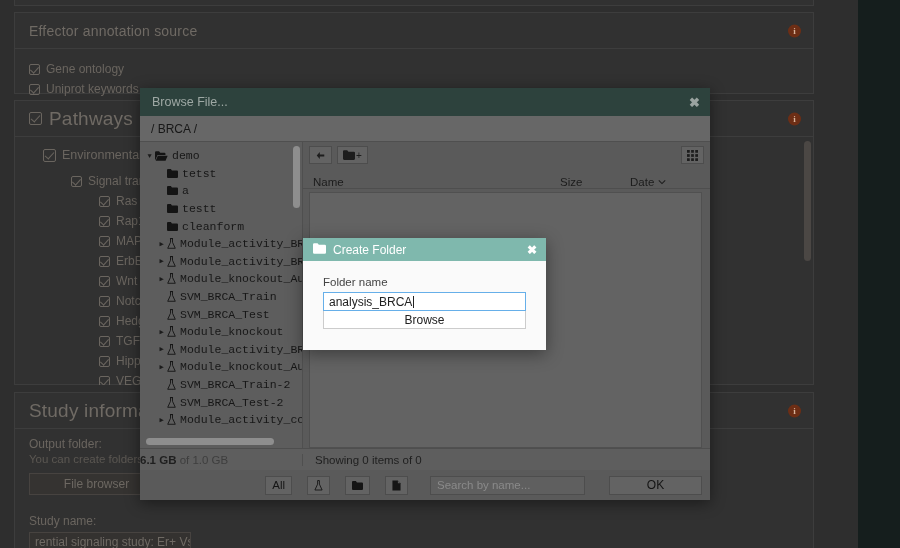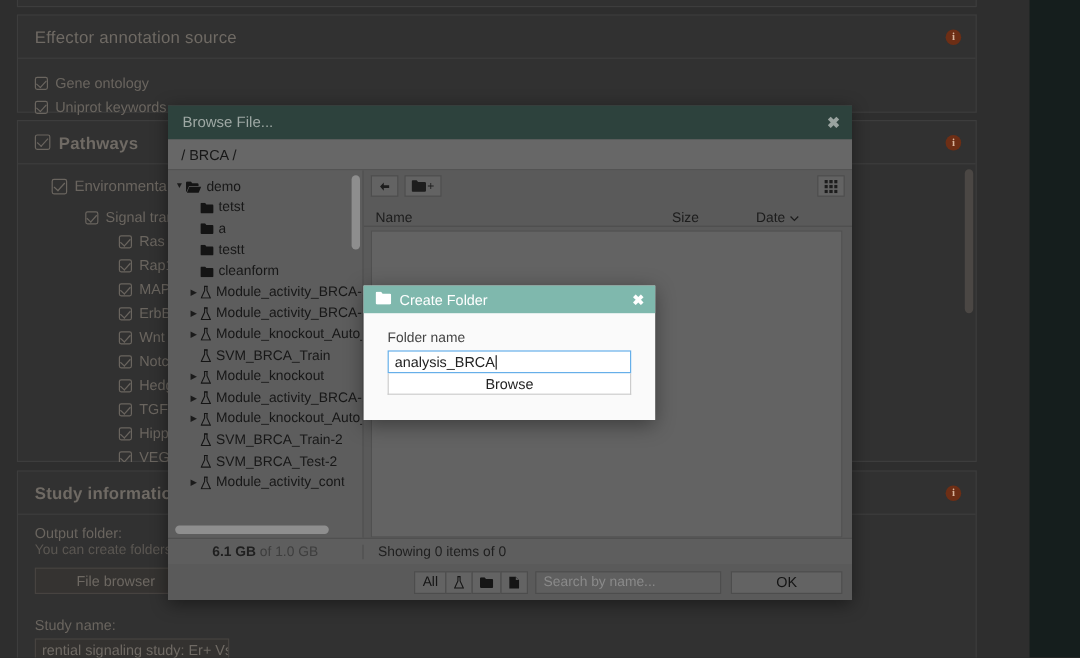--- a/index.html
+++ b/index.html
@@ -27,21 +27,21 @@
   .panel-head {
     height:36px;
     border-bottom:1px solid #3d3d3d;
     display:flex; align-items:center;
     padding:0 14px;
     position:relative;
   }
   .panel-title {
     font-size:14px; color:#6f6a64; letter-spacing:.2px;
   }
-  .panel-title.bold { font-weight:bold; font-size:14px; }
+  .panel-title.bold { font-weight:normal; font-size:19px; }
   .info-icon {
     position:absolute; right:12px; top:50%; transform:translateY(-50%);
     width:13px;height:13px;border-radius:50%;
     background:#6d2e15;
     color:#d8b49c; font-size:9px; font-weight:bold;
     display:flex;align-items:center;justify-content:center;
     font-family:"Liberation Serif",serif;
   }
   .panel-body { padding:10px 14px; }
   .chk-row {
@@ -112,21 +112,21 @@
   }
   #browse-main {
     display:flex; height:306px;
   }
   
   #tree-panel {
     width:163px; background:#5d5d5d; position:relative;
     border-right:1px solid #4f4f4f;
     overflow:hidden;
   }
-  #tree-list { padding:5px 0 0 4px; }
+  #tree-list { padding:5px 0 0 4px;font-family:Liberation Mono, monospace; }
   .tree-row {
     display:flex; align-items:center; height:17.6px;
     color:#171717; font-size:11.5px; white-space:nowrap;
   }
   .tw { width:11px; flex:none; text-align:center; font-size:7px; color:#1b1b1b; }
   .ticon { flex:none; margin-right:4px; display:flex;align-items:center; }
   .tlbl { overflow:hidden; }
   .tree-vsb {
     position:absolute; right:2px; top:4px; width:7px; height:62px;
     background:#8e8e8e; border-radius:4px;
@@ -157,29 +157,29 @@
   #col-name { flex:1; }
   #col-size { width:70px; }
   #col-date { width:70px; display:flex; gap:4px; align-items:center; }
   #file-area { flex:1; background:#636363; border:1px solid #505050; margin:3px 8px 0 6px; position:relative; }
   #browse-status {
     height:22px; display:flex; align-items:center;
     border-top:1px solid #4e4e4e;
     background:#5e5e5e;
   }
   #status-left {
-    width:163px; text-align:center; color:#1f1f1f; font-size:11.5px;
+    width:163px; color:#1f1f1f; font-size:11.5px;
     border-right:1px solid #4f4f4f;
   }
   #status-left b { font-weight:bold; }
   #status-left .muted { color:#3e3e3e; }
   #status-right { padding-left:12px; color:#1f1f1f; font-size:11.5px; }
   #browse-footer {
     height:30px; display:flex; align-items:center; justify-content:flex-end;
-    padding:0 8px; gap:0; background:#5a5a5a;
+    padding:0 8px; gap:16px; background:#5a5a5a;
   }
   .fbtn {
     height:19px; min-width:19px; padding:0 6px;
     border:1px solid #4d4d4d; background:#636363;
     display:flex;align-items:center;justify-content:center;
     color:#151515; font-size:11.5px;
     margin-left:-1px;
   }
   #search-box {
     margin-left:6px; width:155px; height:19px;
@@ -415,20 +415,30 @@
           </div>
           <div class="tree-row" style="padding-left: 12px;">
             <span class="tw"></span>
             <span class="ticon">
               <svg width="9" height="11" viewBox="0 0 10 12">
                 <path d="M3.9 0.5 L6.1 0.5 L6.1 4.6 L9.2 11.3 L0.8 11.3 L3.9 4.6 Z" fill="none" stroke="#141414" stroke-width="1"></path>
                 <path d="M3.3 0.5 L6.7 0.5" stroke="#141414" stroke-width="1"></path>
               </svg>
             </span>
             <span class="tlbl">SVM_BRCA_Train</span>
+          </div>
+          <div class="tree-row" style="padding-left: 12px;">
+            <span class="tw"></span>
+            <span class="ticon">
+              <svg width="9" height="11" viewBox="0 0 10 12">
+                <path d="M3.9 0.5 L6.1 0.5 L6.1 4.6 L9.2 11.3 L0.8 11.3 L3.9 4.6 Z" fill="none" stroke="#141414" stroke-width="1"></path>
+                <path d="M3.3 0.5 L6.7 0.5" stroke="#141414" stroke-width="1"></path>
+              </svg>
+            </span>
+            <span class="tlbl">SVM_BRCA_Test</span>
           </div>
           <div class="tree-row" style="padding-left: 12px;">
             <span class="tw">▶</span>
             <span class="ticon">
               <svg width="9" height="11" viewBox="0 0 10 12">
                 <path d="M3.9 0.5 L6.1 0.5 L6.1 4.6 L9.2 11.3 L0.8 11.3 L3.9 4.6 Z" fill="none" stroke="#141414" stroke-width="1"></path>
                 <path d="M3.3 0.5 L6.7 0.5" stroke="#141414" stroke-width="1"></path>
               </svg>
             </span>
             <span class="tlbl">Module_knockout</span>

